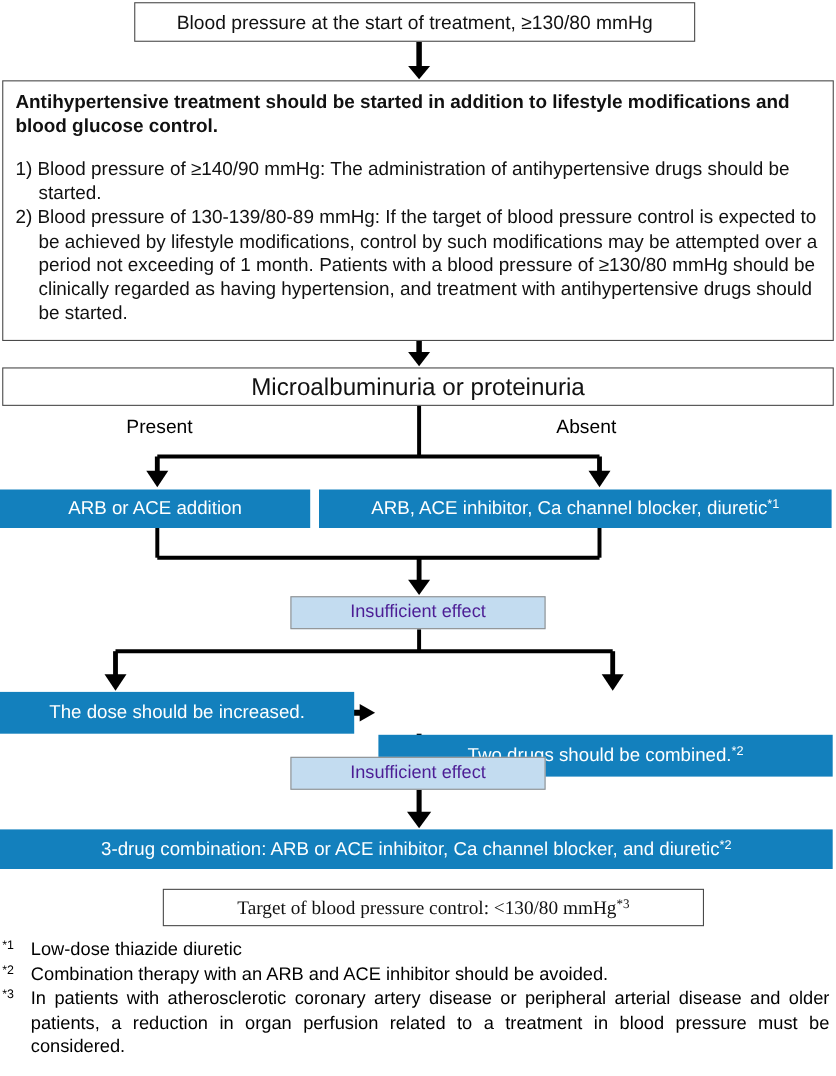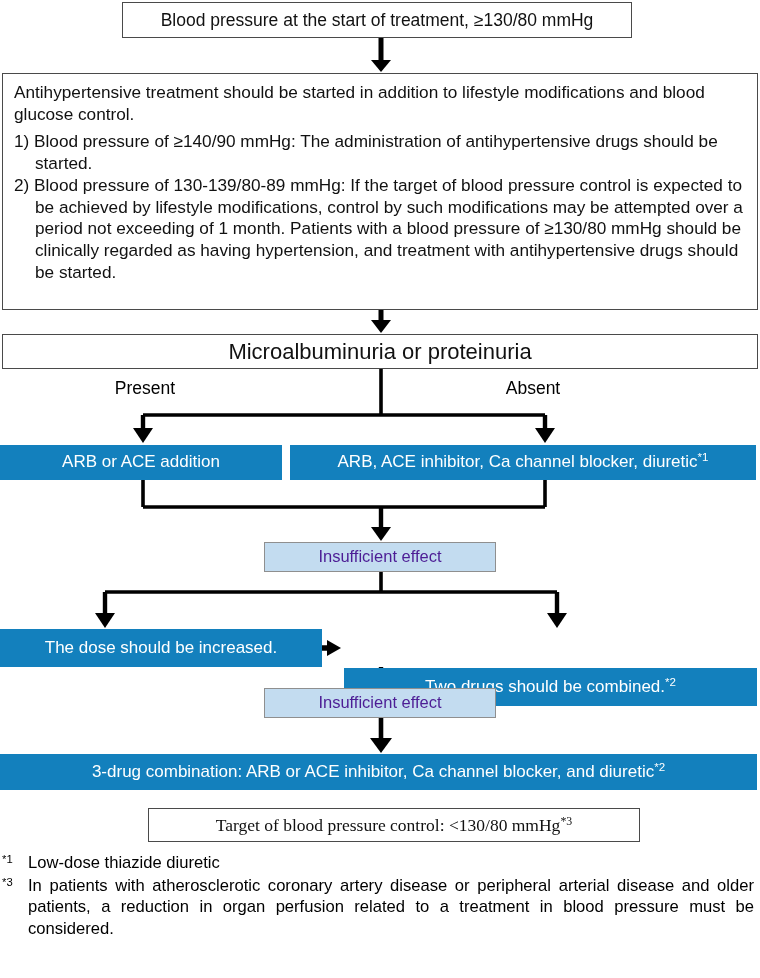--- a/index.html
+++ b/index.html
@@ -56,23 +56,23 @@
   }
   #node-treatment {
     left: 2px; top: 73px; width: 756px; height: 237px;
     display: block;
     text-align: left;
     padding: 8px 11px 6px 11px;
     font-size: 17.2px;
     line-height: 1.255;
   }
   #node-treatment .tx-head {
-    font-weight: normal;
-    display: block;
-    margin-bottom: 6px;
+    font-weight: bold;
+    display: block;
+    margin-bottom: 18px;
   }
   #node-treatment .tx-item {
     display: block;
     padding-left: 21px;
     text-indent: -21px;
     margin-top: 1px;
   }
   #node-micro {
     left: 2px; top: 334px; width: 756px; height: 35px;
     font-size: 22px;
@@ -253,14 +253,15 @@
 <div class="node box-blue" id="node-three-drug">
   <span><span>3-drug combination: ARB or ACE inhibitor, Ca channel blocker, and diuretic</span><sup>*2</sup></span>
 </div>
 
 <div class="node box-white" id="node-target">
   <span><span>Target of blood pressure control: &lt;130/80 mmHg</span><sup>*3</sup></span>
 </div>
 
 <div id="footnotes">
   <span class="fn"><span class="mark"><sup>*1</sup></span><span class="body">Low-dose thiazide diuretic</span></span>
+  <span class="fn"><span class="mark"><sup>*2</sup></span><span class="body">Combination therapy with an ARB and ACE inhibitor should be avoided.</span></span>
   <span class="fn justify"><span class="mark"><sup>*3</sup></span><span class="body">In patients with atherosclerotic coronary artery disease or peripheral arterial disease and older patients, a reduction in organ perfusion related to a treatment in blood pressure must be considered.</span></span>
 </div>
 
 </body></html>

